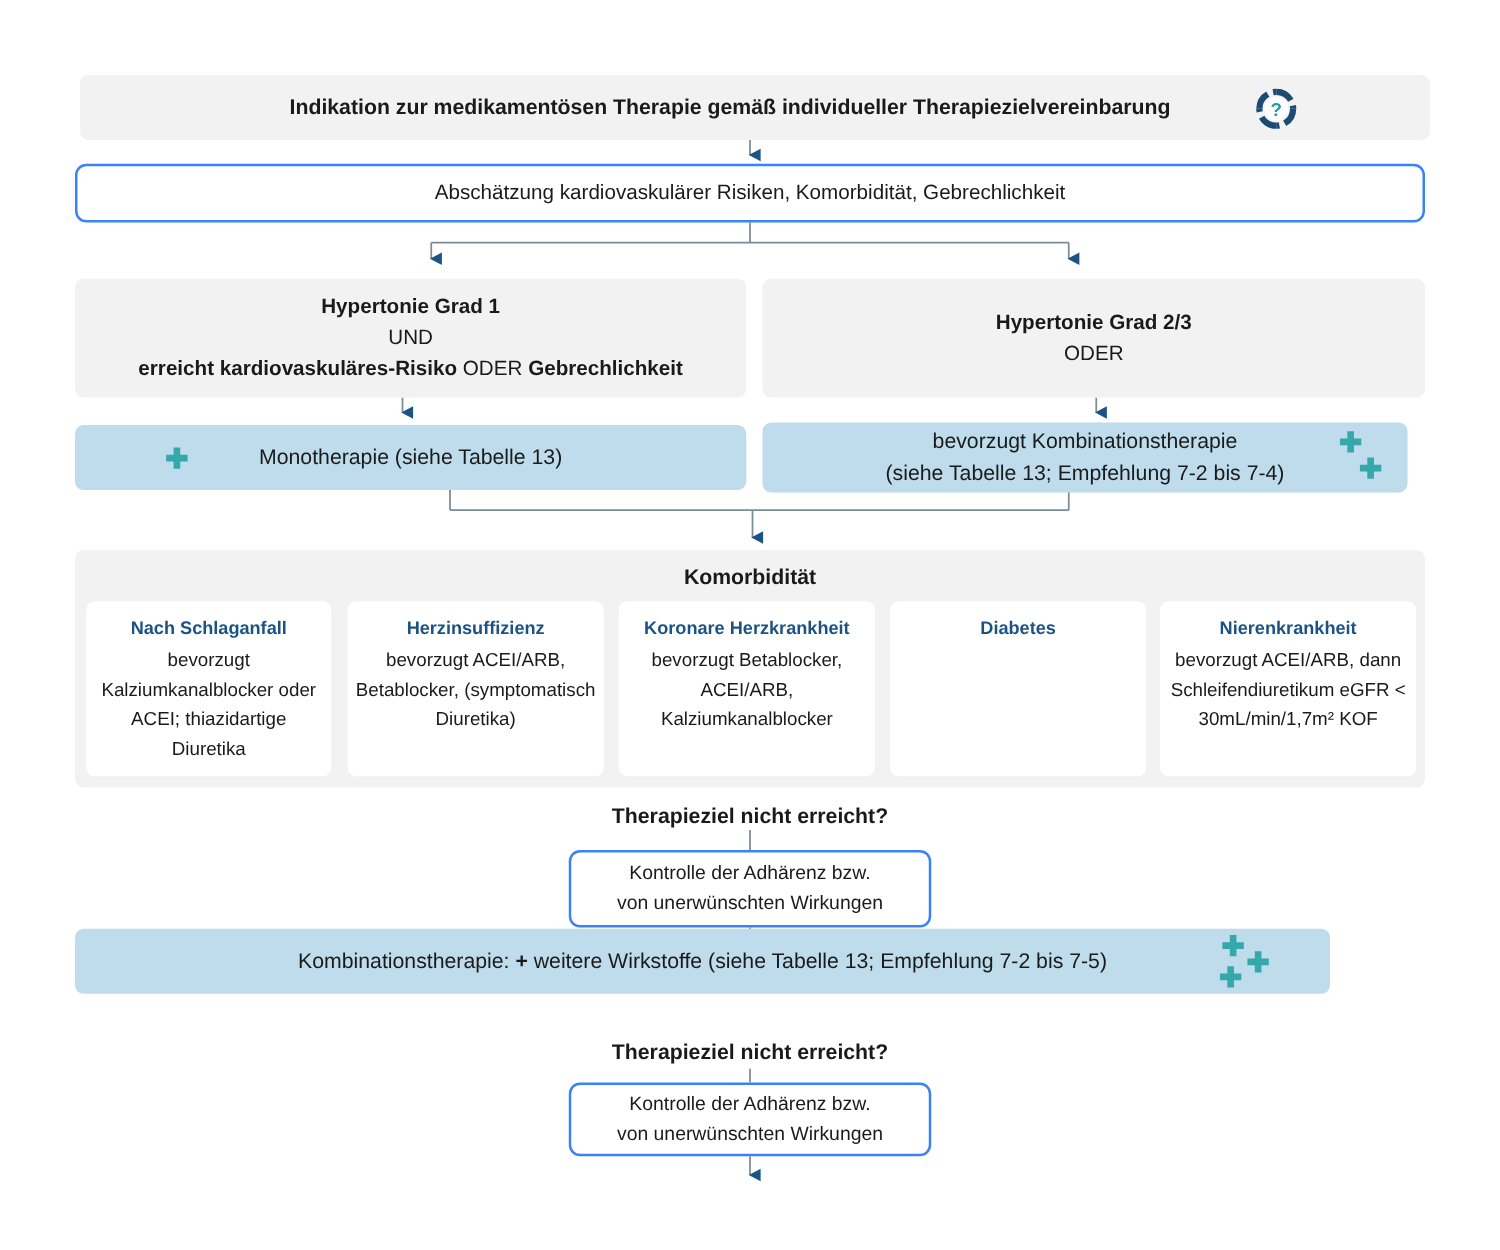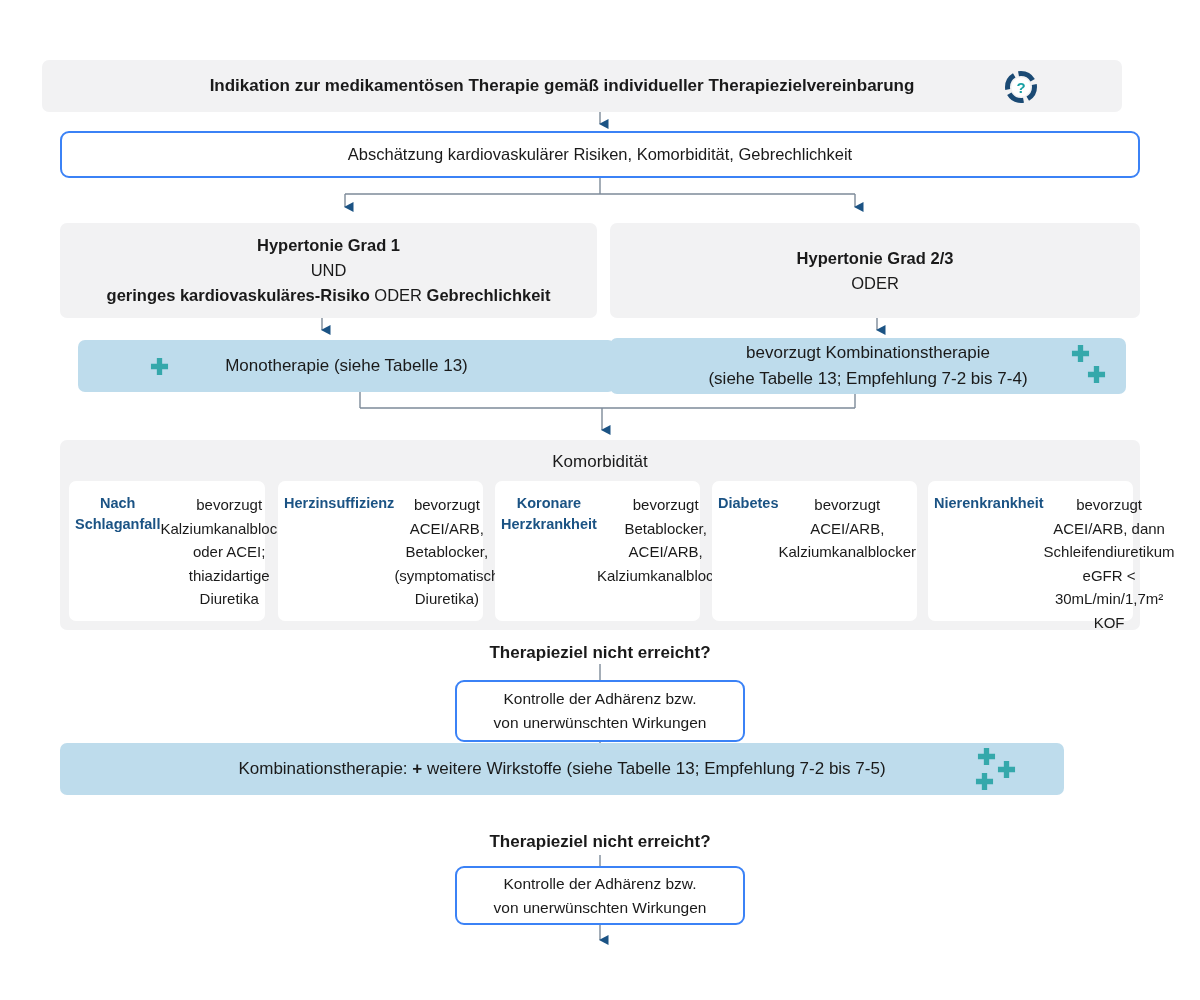--- a/index.html
+++ b/index.html
@@ -54,21 +54,22 @@
     flex-direction: column;
     align-items: center;
     justify-content: center;
   }
   .white-card {
     position: absolute;
     background: #ffffff;
     border-radius: 7px;
     box-sizing: border-box;
     display: flex;
-    flex-direction: row;
+    flex-direction: column;
+    align-items: center;
     padding: 12px 6px 10px 6px;
   }
 
   .t-bold   { font-weight: bold; }
   .t-reg    { font-weight: normal; }
 
   .line-16  { font-size: 16.5px; line-height: 25px; }
   .line-17  { font-size: 17px;   line-height: 26px; }
   .line-15  { font-size: 15.5px; line-height: 24px; }
 
@@ -81,21 +82,21 @@
     text-align: center;
   }
   .card-body {
     color: #1a1a1a;
     font-size: 15px;
     line-height: 23.5px;
     text-align: center;
   }
 
   .section-title {
-    font-weight: normal;
+    font-weight: bold;
     font-size: 17px;
     text-align: center;
   }
 
   .center-text { text-align: center; }
 
   
   .connectors {
     position: absolute;
     left: 0; top: 0;
@@ -149,21 +150,21 @@
 
     <line x1="600" y1="664" x2="600" y2="680" stroke="#7d8a99" stroke-width="1.4"></line>
 
     <line x1="600" y1="742" x2="600" y2="760" stroke="#7d8a99" stroke-width="1.4" marker-end="url(#arrnavy)"></line>
 
     <line x1="600" y1="855" x2="600" y2="866" stroke="#7d8a99" stroke-width="1.4"></line>
 
     <line x1="600" y1="925" x2="600" y2="940" stroke="#7d8a99" stroke-width="1.4" marker-end="url(#arrnavy)"></line>
   </svg>
 
-  <div class="grey-box" style="left:42px; top:60px; width:1080px; height:52px;">
+  <div class="grey-box" style="left:64px; top:60px; width:1080px; height:52px;">
     <div class="line-17 t-bold center-text" style="padding:0 70px 0 30px;">Indikation zur medikamentösen Therapie gemäß individueller Therapiezielvereinbarung</div>
   </div>
 
   <div class="help-icon" style="left:1004px; top:70px; width:34px; height:34px;">
     <svg width="34" height="34" viewBox="0 0 34 34">
       <g fill="none" stroke="#1b4a74" stroke-width="5">
         <path d="M17 3.5 a13.5 13.5 0 0 1 13.5 13.5" stroke-dasharray="14 4.5"></path>
         <path d="M30.5 17 a13.5 13.5 0 0 1 -13.5 13.5" stroke-dasharray="14 4.5"></path>
         <path d="M17 30.5 a13.5 13.5 0 0 1 -13.5 -13.5" stroke-dasharray="14 4.5"></path>
         <path d="M3.5 17 a13.5 13.5 0 0 1 13.5 -13.5" stroke-dasharray="14 4.5"></path>
@@ -174,30 +175,30 @@
   </div>
 
   <div class="teal-box" style="left:60px; top:131px; width:1080px; height:47px;">
     <div class="line-16 t-reg center-text">Abschätzung kardiovaskulärer Risiken, Komorbidität, Gebrechlichkeit</div>
   </div>
 
   <div class="grey-box" style="left:60px; top:223px; width:537px; height:95px;">
     <div class="line-16 t-bold center-text">Hypertonie Grad 1</div>
     <div class="line-16 t-reg center-text">UND</div>
     <div class="line-16 center-text">
-      <span class="t-bold">geringes kardiovaskuläres-Risiko</span><span class="t-reg"> ODER </span><span class="t-bold">Gebrechlichkeit</span>
+      <span class="t-bold">erreicht kardiovaskuläres-Risiko</span><span class="t-reg"> ODER </span><span class="t-bold">Gebrechlichkeit</span>
     </div>
   </div>
 
   <div class="grey-box" style="left:610px; top:223px; width:530px; height:95px;">
     <div class="line-16 t-bold center-text">Hypertonie Grad 2/3</div>
     <div class="line-16 t-reg center-text">ODER</div>
   </div>
 
-  <div class="blue-box" style="left:78px; top:340px; width:537px; height:52px; flex-direction:row;">
+  <div class="blue-box" style="left:60px; top:340px; width:537px; height:52px; flex-direction:row;">
     <div class="cross-wrap" style="position:absolute; left:72px; top:17px;">
       <svg width="19" height="19" viewBox="0 0 20 20">
         <path d="M7.2 1 H12.8 V7.2 H19 V12.8 H12.8 V19 H7.2 V12.8 H1 V7.2 H7.2 Z" fill="#35a8ab"></path>
       </svg>
     </div>
     <div class="line-17 t-reg center-text">Monotherapie (siehe Tabelle 13)</div>
   </div>
 
   <div class="blue-box" style="left:610px; top:338px; width:516px; height:56px;">
     <div class="line-17 t-reg center-text">bevorzugt Kombinationstherapie</div>
@@ -228,21 +229,20 @@
     <div class="card-body">bevorzugt ACEI/ARB, Betablocker, (symptomatisch Diuretika)</div>
   </div>
 
   <div class="white-card" style="left:495px; top:481px; width:205px; height:140px;">
     <div class="card-title">Koronare Herzkrankheit</div>
     <div class="card-body">bevorzugt Betablocker, ACEI/ARB, Kalziumkanalblocker</div>
   </div>
 
   <div class="white-card" style="left:712px; top:481px; width:205px; height:140px;">
     <div class="card-title">Diabetes</div>
-    <div class="card-body">bevorzugt ACEI/ARB, Kalziumkanalblocker</div>
   </div>
 
   <div class="white-card" style="left:928px; top:481px; width:205px; height:140px;">
     <div class="card-title">Nierenkrankheit</div>
     <div class="card-body">bevorzugt ACEI/ARB, dann Schleifendiuretikum eGFR &lt; 30mL/min/1,7m² KOF</div>
   </div>
 
   <div class="standalone-heading" style="top:643px;">Therapieziel nicht erreicht?</div>
 
   <div class="teal-box" style="left:455px; top:680px; width:290px; height:62px;">

